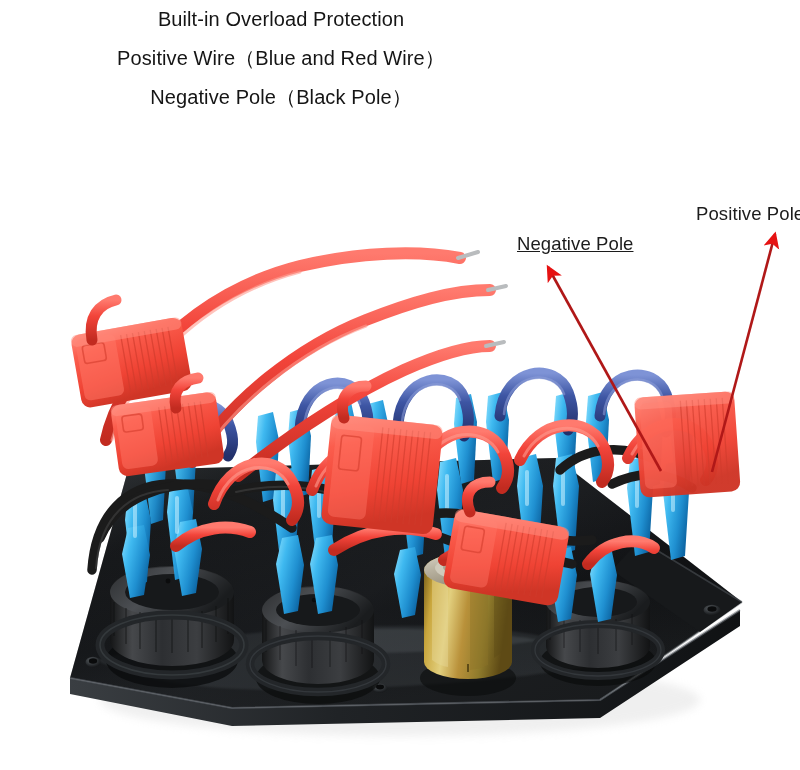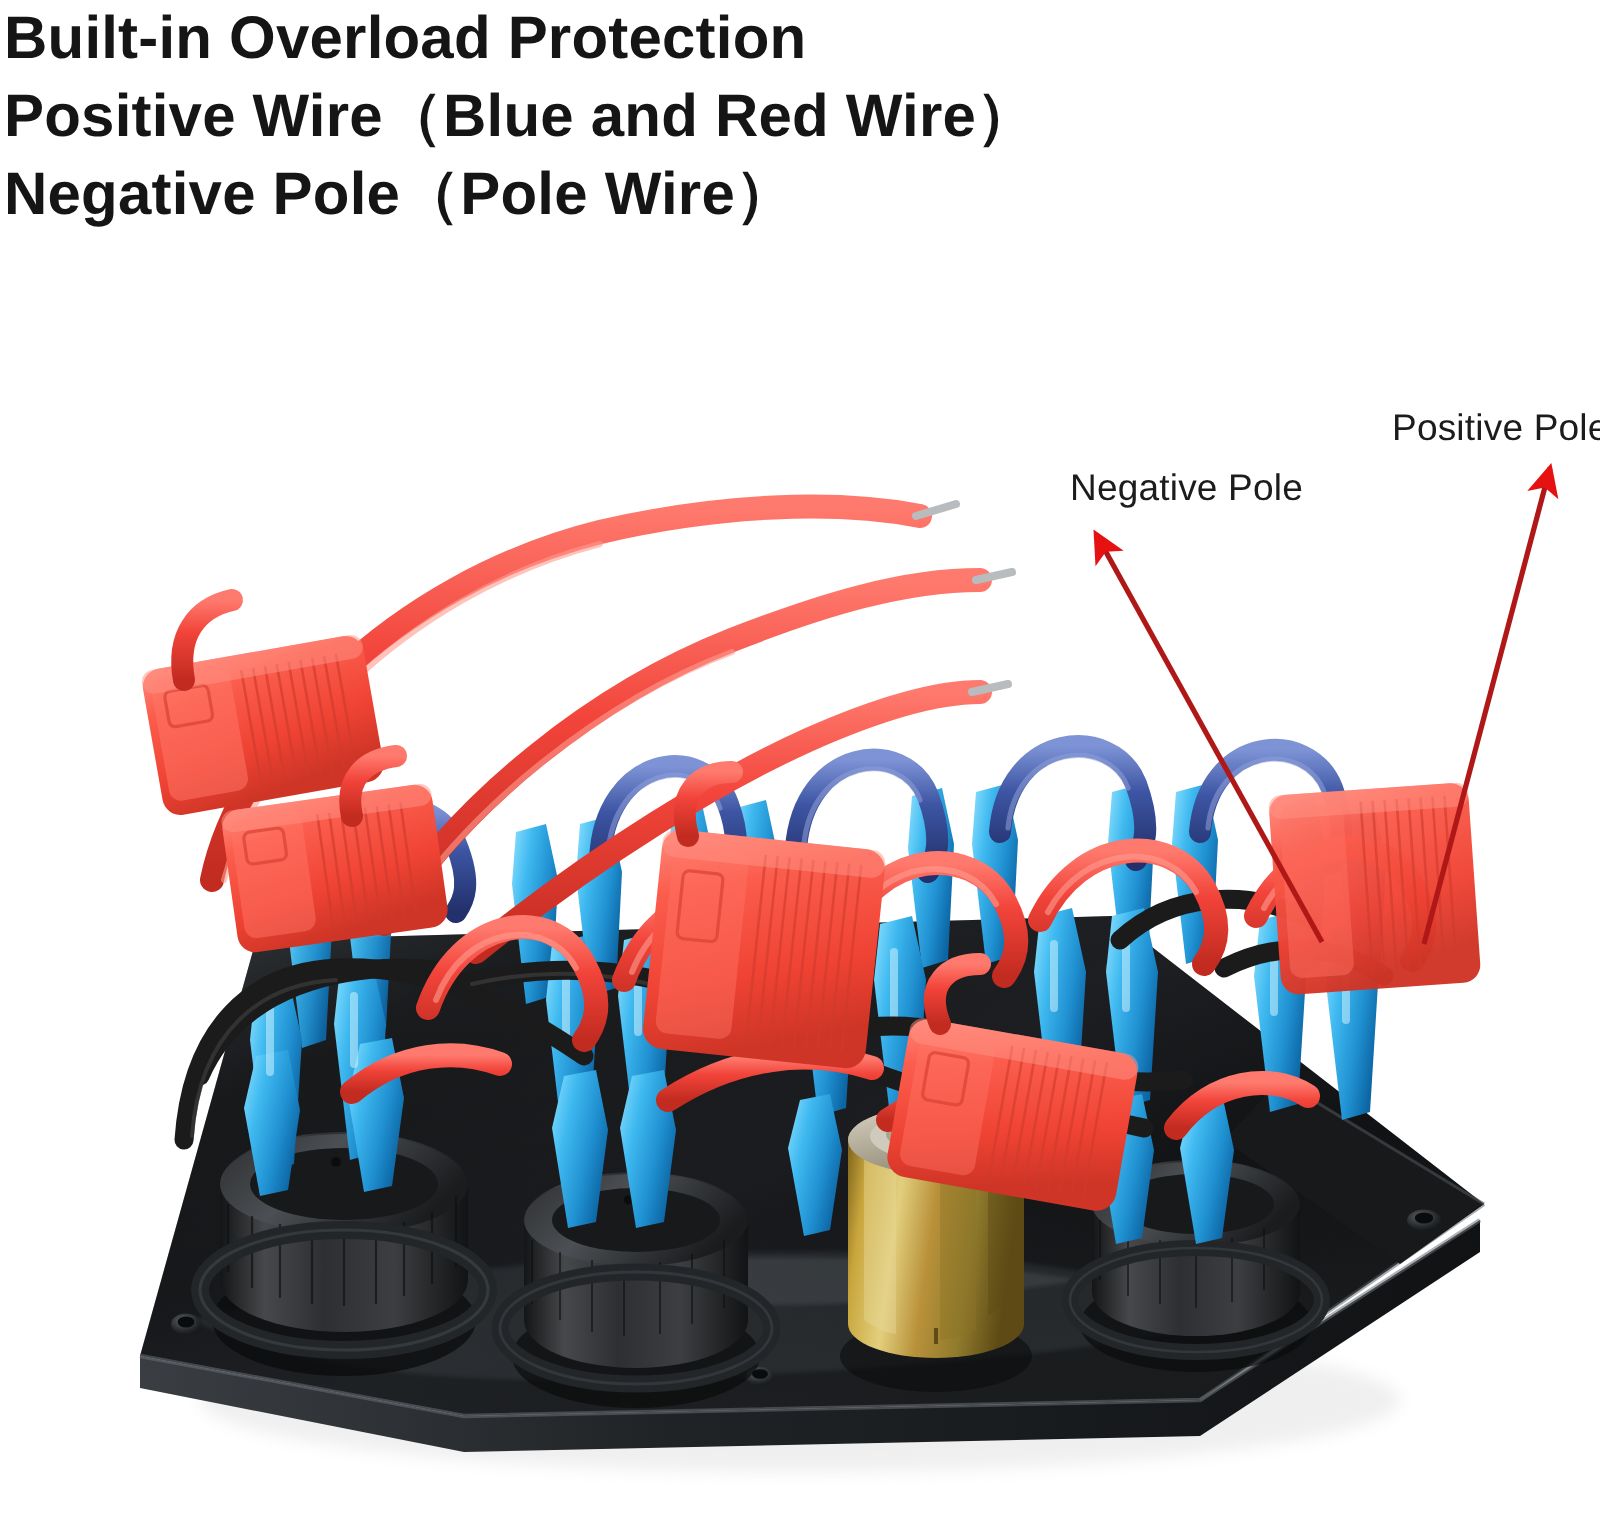--- a/index.html
+++ b/index.html
@@ -7,47 +7,47 @@
   body{
     width:800px;height:770px;overflow:hidden;position:relative;
     font-family:"Liberation Sans","DejaVu Sans",sans-serif;
     color:#1a1a1a;-webkit-font-smoothing:antialiased;
   }
   #root{position:absolute;inset:0;width:800px;height:770px;background:#fff;}
 
   
   .headings{position:absolute;left:0;top:0;width:560px;}
   .hline{
-    font-size:30px;line-height:39px;letter-spacing:.1px;
-    color:#151515;white-space:nowrap;padding-left:2px;font-weight:700;
+    font-size:20px;line-height:39px;letter-spacing:.1px;
+    color:#151515;white-space:nowrap;padding-left:2px;font-weight:400;text-align:center;
   }
 
   
   .callout{
     position:absolute;font-size:18.5px;line-height:20px;color:#1c1c1c;
     white-space:nowrap;letter-spacing:.1px;
   }
-  #lbl-neg{left:535px;top:234px;}
+  #lbl-neg{left:517px;top:234px;text-decoration:underline;}
   #lbl-pos{left:696px;top:204px;}
 
   
   #photo{position:absolute;left:0;top:140px;width:800px;height:630px;}
   #photo svg{display:block;width:800px;height:630px;}
 
   .ann-svg{position:absolute;left:0;top:0;width:800px;height:770px;pointer-events:none;}
 </style>
 </head>
 <body>
 
 <div id="root">
 
   <div class="headings">
     <div class="hline">Built-in Overload Protection</div>
     <div class="hline">Positive Wire（Blue and Red Wire）</div>
-    <div class="hline">Negative Pole（Pole Wire）</div>
+    <div class="hline">Negative Pole（Black Pole）</div>
   </div>
 
   <div id="photo">
   <svg viewBox="0 0 800 630" xmlns="http://www.w3.org/2000/svg">
     <defs>
 
       <linearGradient id="gPanel" x1="0" y1="0" x2="0.4" y2="1">
         <stop offset="0%" stop-color="#1d1f21"></stop>
         <stop offset="30%" stop-color="#121315"></stop>
         <stop offset="68%" stop-color="#0d0e10"></stop>

